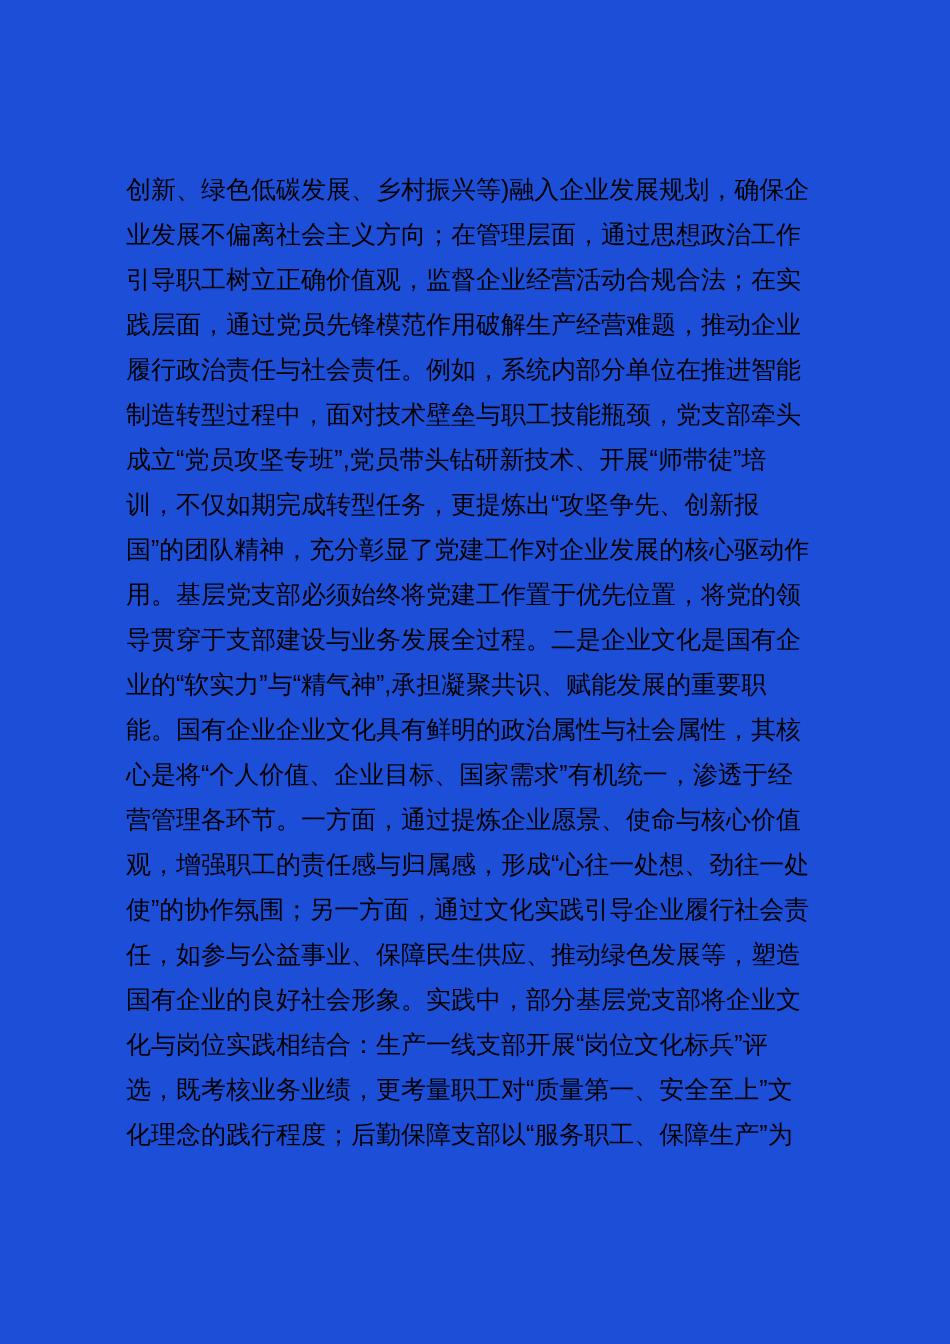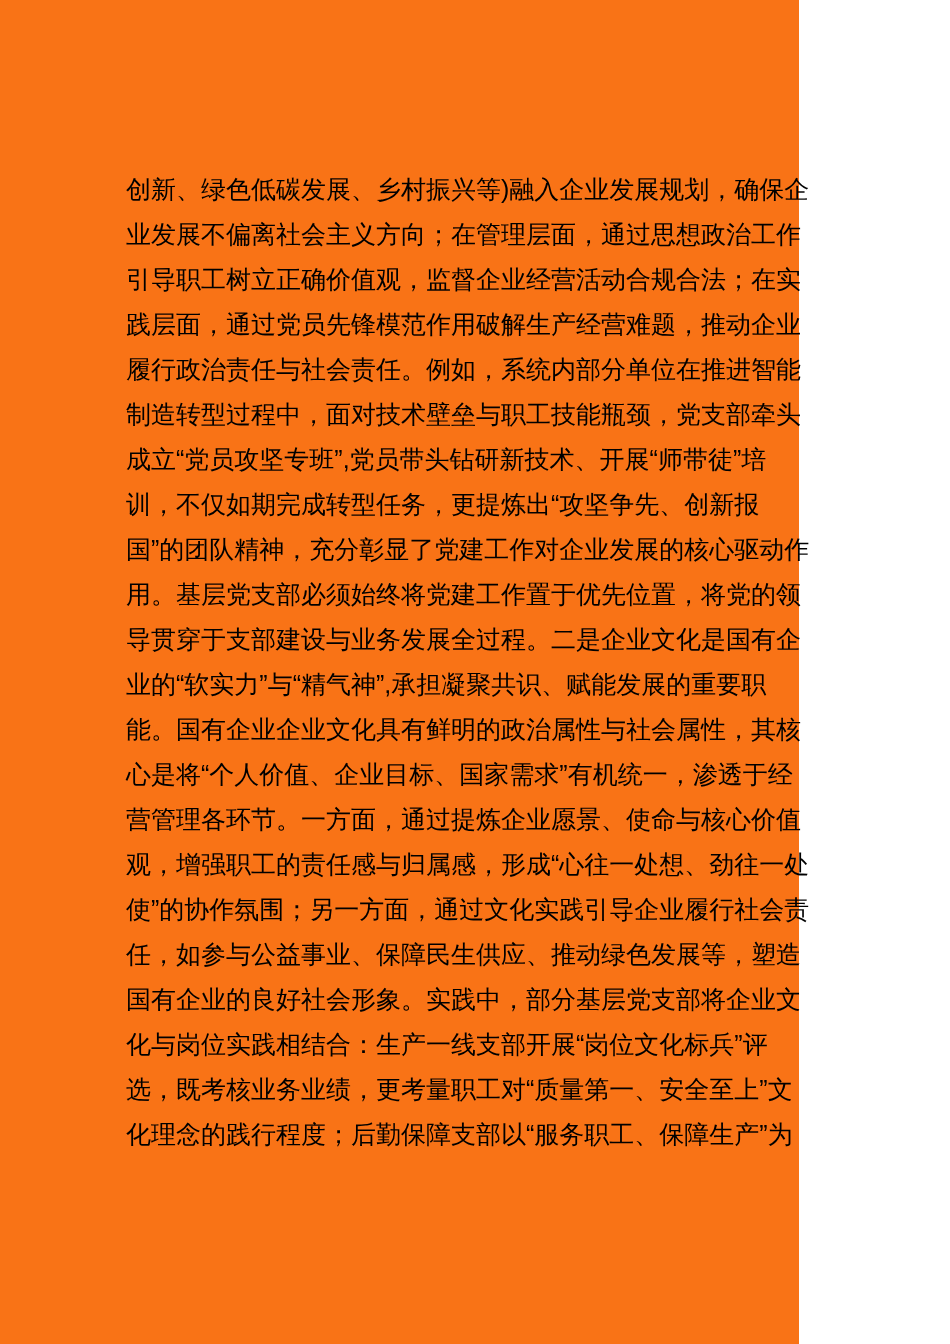--- a/index.html
+++ b/index.html
@@ -12,23 +12,23 @@
     position: relative;
     width: 950px;
     height: 1344px;
     background: #ffffff;
     overflow: hidden;
   }
   .doc-page {
     position: absolute;
     left: 0;
     top: 0;
-    width: 799px;
+    width: 950px;
     height: 1344px;
-    background: #f97316;
+    background: #1d4ed8;
   }
   .doc-text {
     position: absolute;
     left: 126px;
     top: 167px;
     width: 712px;
     font-size: 25px;
     line-height: 45px;
     letter-spacing: 0px;
     color: #000000;

